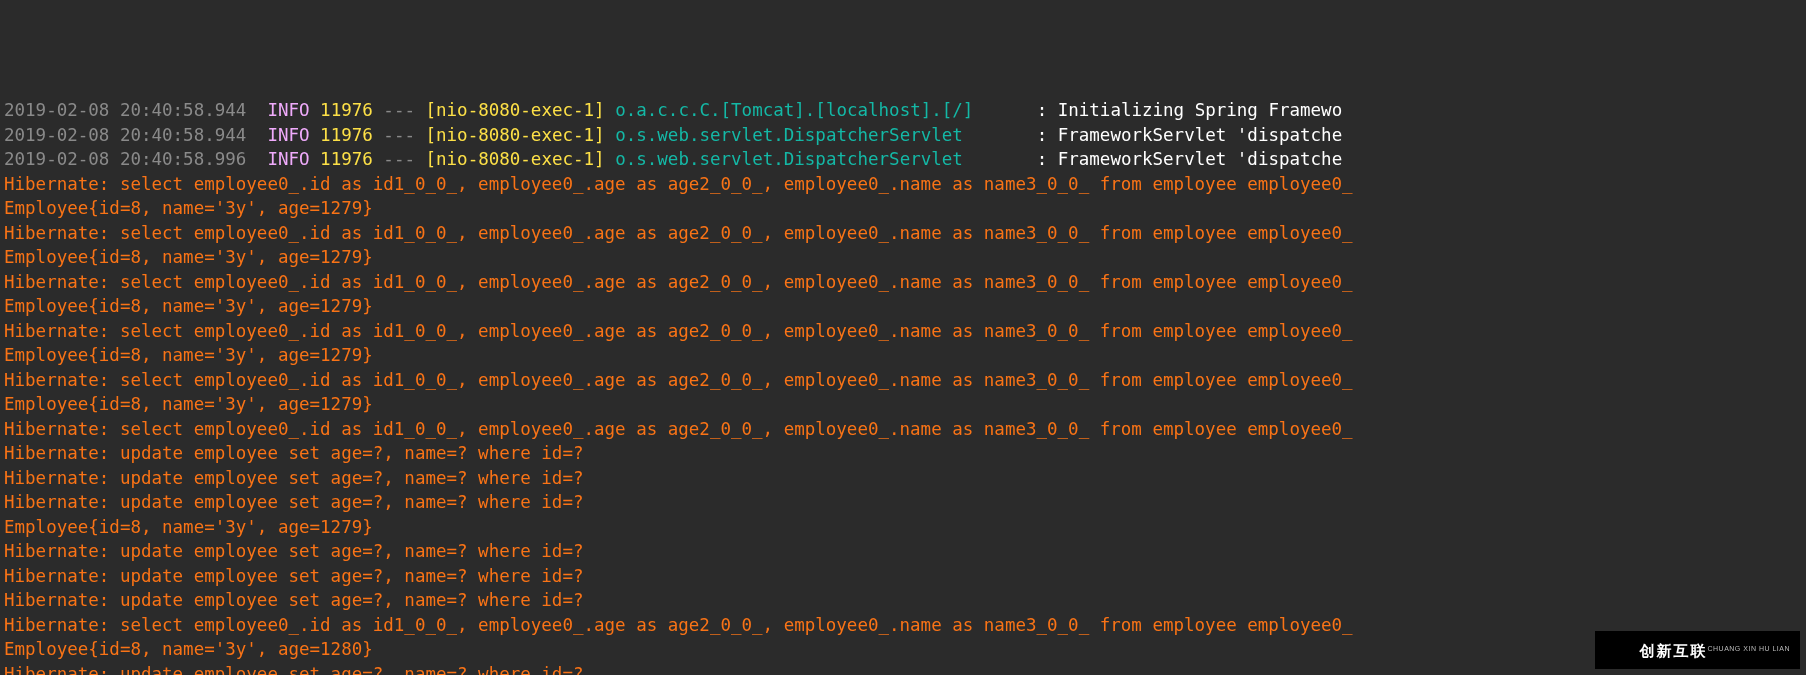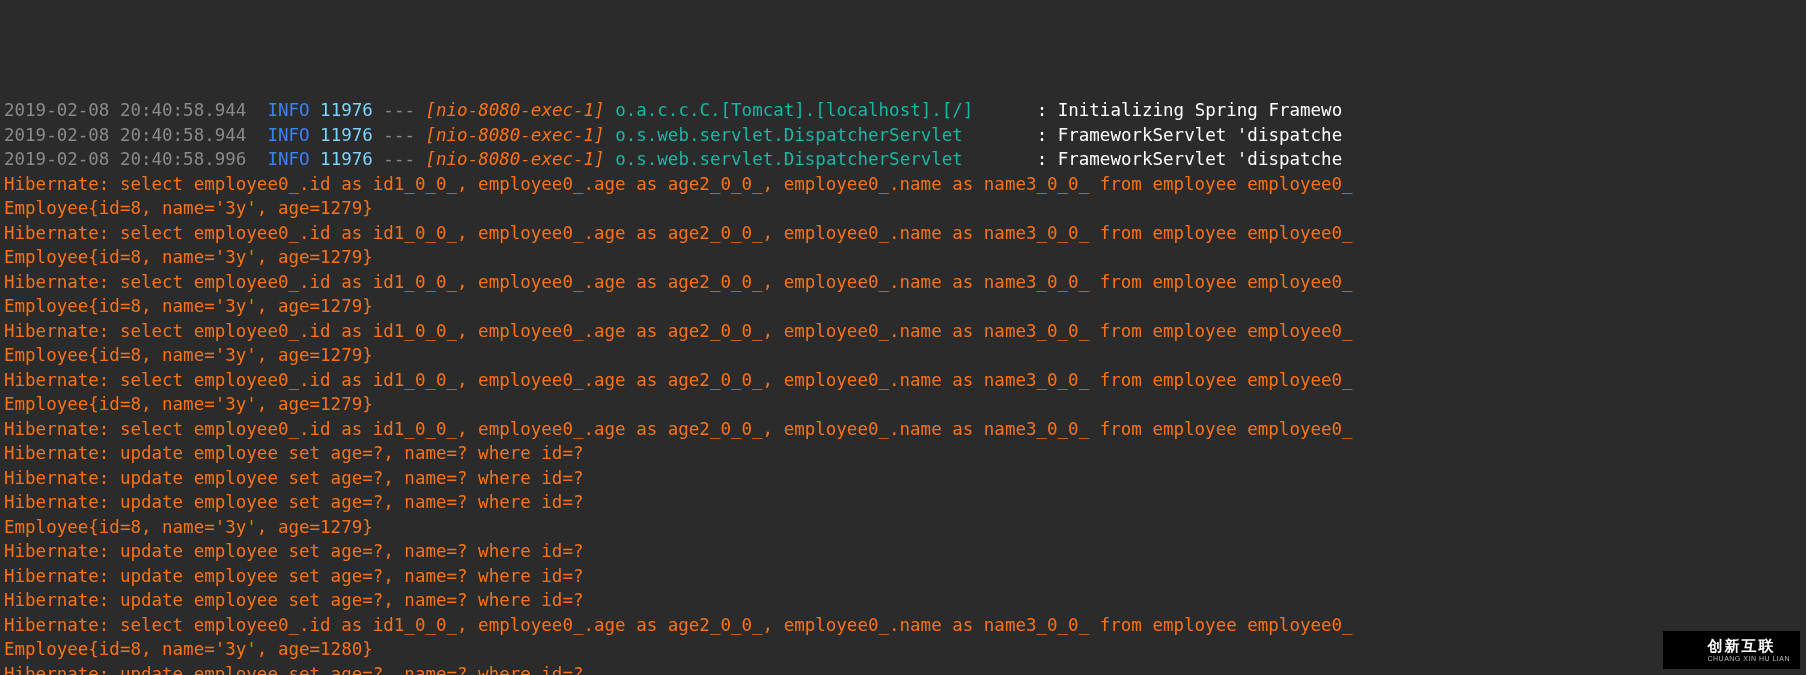--- a/index.html
+++ b/index.html
@@ -13,24 +13,24 @@
     overflow: hidden;
     width: 1806px;
     height: 675px;
     position: relative;
     white-space: pre;
   }
   #console {
     padding: 0 4px;
   }
   .ts    { color: #8a8a8a; }
-  .level { color: #3b82f6; }
-  .pid   { color: #7dd3fc; margin-top: 24px; }
+  .level { color: #f0abfc; }
+  .pid   { color: #fde047; margin-top: 24px; }
   .sep   { color: #8a8a8a; }
-  .thr   { color: #f97316; font-style: italic; }
+  .thr   { color: #fde047; }
   .logger{ color: #14b8a6; }
   .msg   { color: #ffffff; }
   .plain { color: #f97316; }
 
   
   #watermark {
     position: absolute;
     right: 6px;
     bottom: 6px;
     background: #000;
@@ -39,21 +39,21 @@
     display: flex;
     align-items: center;
     gap: 6px;
     font-family: "Microsoft YaHei", "PingFang SC", sans-serif;
   }
   #watermark .glyph {
     width: 30px;
     height: 30px;
     position: relative;
   }
-  #watermark .txt { display:flex; flex-direction:column; line-height:1; }
+  #watermark .txt { display:flex; line-height:1; }
   #watermark .txt .big  { font-size: 15px; font-weight: bold; letter-spacing: 2px; }
   #watermark .txt .small{ font-size: 7px;  letter-spacing: 0.5px; color:#bbb; margin-top:2px;}
 </style>
 </head>
 <body>
 
 
 
 <div id="console"><div><span class="ts">2019-02-08 20:40:58.944</span>  <span class="level">INFO</span> <span class="pid">11976</span> <span class="sep">---</span> <span class="thr">[nio-8080-exec-1]</span> <span class="logger">o.a.c.c.C.[Tomcat].[localhost].[/]     </span> <span class="msg">: Initializing Spring Framewo</span></div><div><span class="ts">2019-02-08 20:40:58.944</span>  <span class="level">INFO</span> <span class="pid">11976</span> <span class="sep">---</span> <span class="thr">[nio-8080-exec-1]</span> <span class="logger">o.s.web.servlet.DispatcherServlet      </span> <span class="msg">: FrameworkServlet 'dispatche</span></div><div><span class="ts">2019-02-08 20:40:58.996</span>  <span class="level">INFO</span> <span class="pid">11976</span> <span class="sep">---</span> <span class="thr">[nio-8080-exec-1]</span> <span class="logger">o.s.web.servlet.DispatcherServlet      </span> <span class="msg">: FrameworkServlet 'dispatche</span></div><div class="plain">Hibernate: select employee0_.id as id1_0_0_, employee0_.age as age2_0_0_, employee0_.name as name3_0_0_ from employee employee0_</div><div class="plain">Employee{id=8, name='3y', age=1279}</div><div class="plain">Hibernate: select employee0_.id as id1_0_0_, employee0_.age as age2_0_0_, employee0_.name as name3_0_0_ from employee employee0_</div><div class="plain">Employee{id=8, name='3y', age=1279}</div><div class="plain">Hibernate: select employee0_.id as id1_0_0_, employee0_.age as age2_0_0_, employee0_.name as name3_0_0_ from employee employee0_</div><div class="plain">Employee{id=8, name='3y', age=1279}</div><div class="plain">Hibernate: select employee0_.id as id1_0_0_, employee0_.age as age2_0_0_, employee0_.name as name3_0_0_ from employee employee0_</div><div class="plain">Employee{id=8, name='3y', age=1279}</div><div class="plain">Hibernate: select employee0_.id as id1_0_0_, employee0_.age as age2_0_0_, employee0_.name as name3_0_0_ from employee employee0_</div><div class="plain">Employee{id=8, name='3y', age=1279}</div><div class="plain">Hibernate: select employee0_.id as id1_0_0_, employee0_.age as age2_0_0_, employee0_.name as name3_0_0_ from employee employee0_</div><div class="plain">Hibernate: update employee set age=?, name=? where id=?</div><div class="plain">Hibernate: update employee set age=?, name=? where id=?</div><div class="plain">Hibernate: update employee set age=?, name=? where id=?</div><div class="plain">Employee{id=8, name='3y', age=1279}</div><div class="plain">Hibernate: update employee set age=?, name=? where id=?</div><div class="plain">Hibernate: update employee set age=?, name=? where id=?</div><div class="plain">Hibernate: update employee set age=?, name=? where id=?</div><div class="plain">Hibernate: select employee0_.id as id1_0_0_, employee0_.age as age2_0_0_, employee0_.name as name3_0_0_ from employee employee0_</div><div class="plain">Employee{id=8, name='3y', age=1280}</div><div class="plain">Hibernate: update employee set age=?, name=? where id=?</div></div>
 

